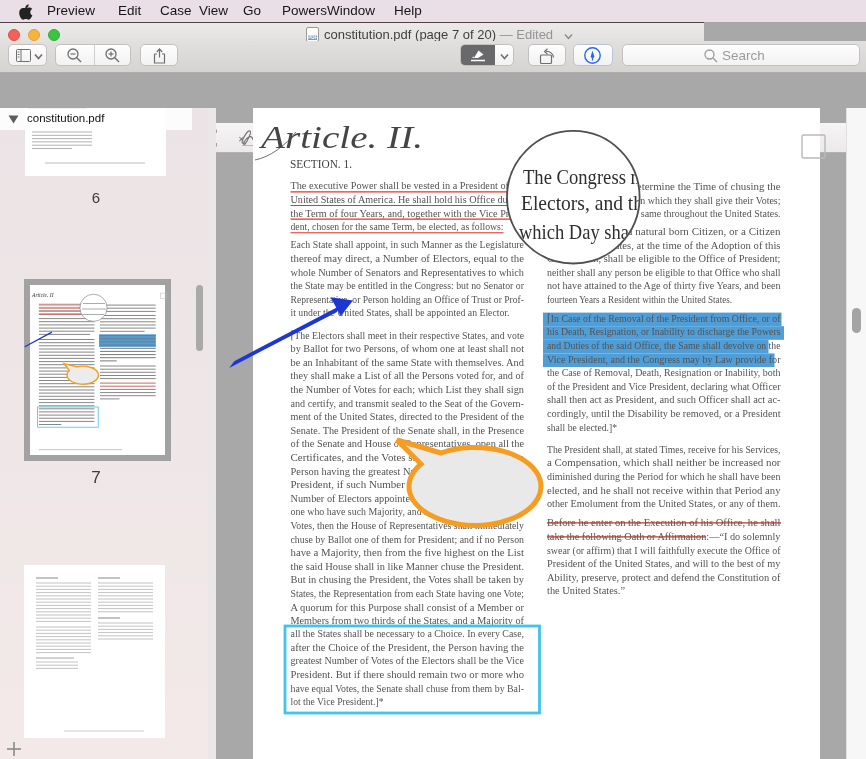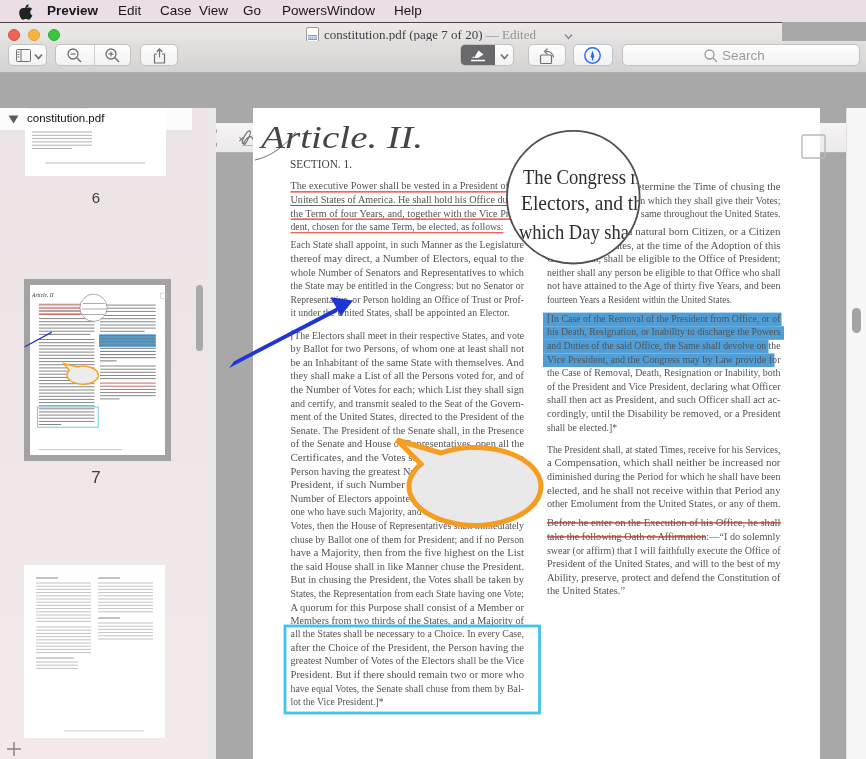--- a/index.html
+++ b/index.html
@@ -1,36 +1,36 @@
 <!DOCTYPE html>
 <html><head><meta charset="utf-8"><style>
 * { margin:0; padding:0; box-sizing:border-box; }
 html,body { width:866px; height:759px; overflow:hidden; font-family:"Liberation Sans",sans-serif; -webkit-font-smoothing:antialiased; }
 #win { position:relative; width:866px; height:759px; background:#a8a8a8; }
 #menubar { position:absolute; left:0; top:0; width:866px; height:22px; background:#eadfe7; font-size:13.5px; color:#161616; }
 #menubar span { position:absolute; top:3px; }
-#titlebar { position:absolute; left:0; top:22px; width:782px; height:23px; background:linear-gradient(#ece9e9,#e2dfdf); border-top:1px solid #4e4247;font-family:Liberation Serif, serif; }
+#titlebar { position:absolute; left:0; top:22px; width:704px; height:23px; background:linear-gradient(#ece9e9,#e2dfdf); border-top:1px solid #4e4247; }
 #toolbar1 { position:absolute; left:0; top:41px; width:866px; height:32px; background:linear-gradient(#e2dfdf,#d6d3d3); border-bottom:1px solid #b0adad; }
 #toolbar2 { position:absolute; left:0; top:78px; width:866px; height:30px; background:linear-gradient(#f6f4f4,#ebe9e9); border-bottom:1px solid #b5b2b2;margin-top:45px; }
 .tbtn { position:absolute; top:3px; height:22px; background:linear-gradient(#fefefe,#f3f1f1); border:1px solid #c3c0c0; border-radius:5px; }
 .tl { position:absolute; top:29px; width:12px; height:12px; border-radius:50%; }
 #sidebar { position:absolute; left:0; top:108px; width:208px; height:651px; background:linear-gradient(#ebe3e5,#f3e9e9); }
 #sbheader { position:absolute; left:0; top:0; width:192px; height:22px; background:rgba(255,255,255,0.88);padding-left:13px; }
 #divider { position:absolute; left:208px; top:108px; width:8px; height:651px; background:#e9e7e7; }
 #scrolltrack { position:absolute; left:846px; top:108px; width:20px; height:651px; background:#f7f7f7; border-left:1px solid #e0e0e0; }
 .num { position:absolute; color:#3c3c3c; width:40px; text-align:center; }
 </style></head>
 <body>
 <div id="win">
 <div id="menubar">
   <svg style="position:absolute;left:19px;top:3.5px" width="14" height="16" viewBox="0 0 14 16">
         <path d="M9.7 0.3 C9.8 1.3 9.4 2.3 8.8 3.1 C8.1 3.9 7.1 4.5 6.2 4.4 C6.1 3.4 6.6 2.4 7.2 1.7 C7.8 0.9 8.9 0.4 9.7 0.3 Z" fill="#222"></path>
         <path d="M6.9 5.3 C7.8 5.3 8.7 4.7 9.9 4.7 C10.9 4.7 12.1 5.2 12.9 6.2 C11.8 6.9 11 8 11 9.6 C11 11.3 12 12.5 13.1 13 C12.7 14 12.2 14.8 11.6 15.5 C10.9 16.4 10.2 17.2 9.2 17.2 C8.2 17.2 7.8 16.6 6.6 16.6 C5.4 16.6 4.9 17.2 4 17.2 C3 17.2 2.2 16.3 1.5 15.4 C0.6 14.1 -0.1 12.1 -0.1 10.2 C-0.1 7.1 1.9 5.4 3.8 5.4 C4.8 5.4 5.9 5.3 6.9 5.3 Z" fill="#222" transform="translate(0.3,-1.2) scale(1.0,0.98)"></path>
       </svg>
-  <span style="left:47px;font-weight:bold">Preview</span>
+  <span style="left:47px;font-weight:normal">Preview</span>
   <span style="left:118px">Edit</span>
   <span style="left:160px">Case</span>
   <span style="left:199px">View</span>
   <span style="left:243px">Go</span>
   <span style="left:282px">Powers</span>
   <span style="left:327px">Window</span>
   <span style="left:394px">Help</span>
 </div>
 <div id="titlebar">
   <div class="tl" style="left:7.5px;top:6px;background:#f2615a;border:0.5px solid #dd4f46"></div>

